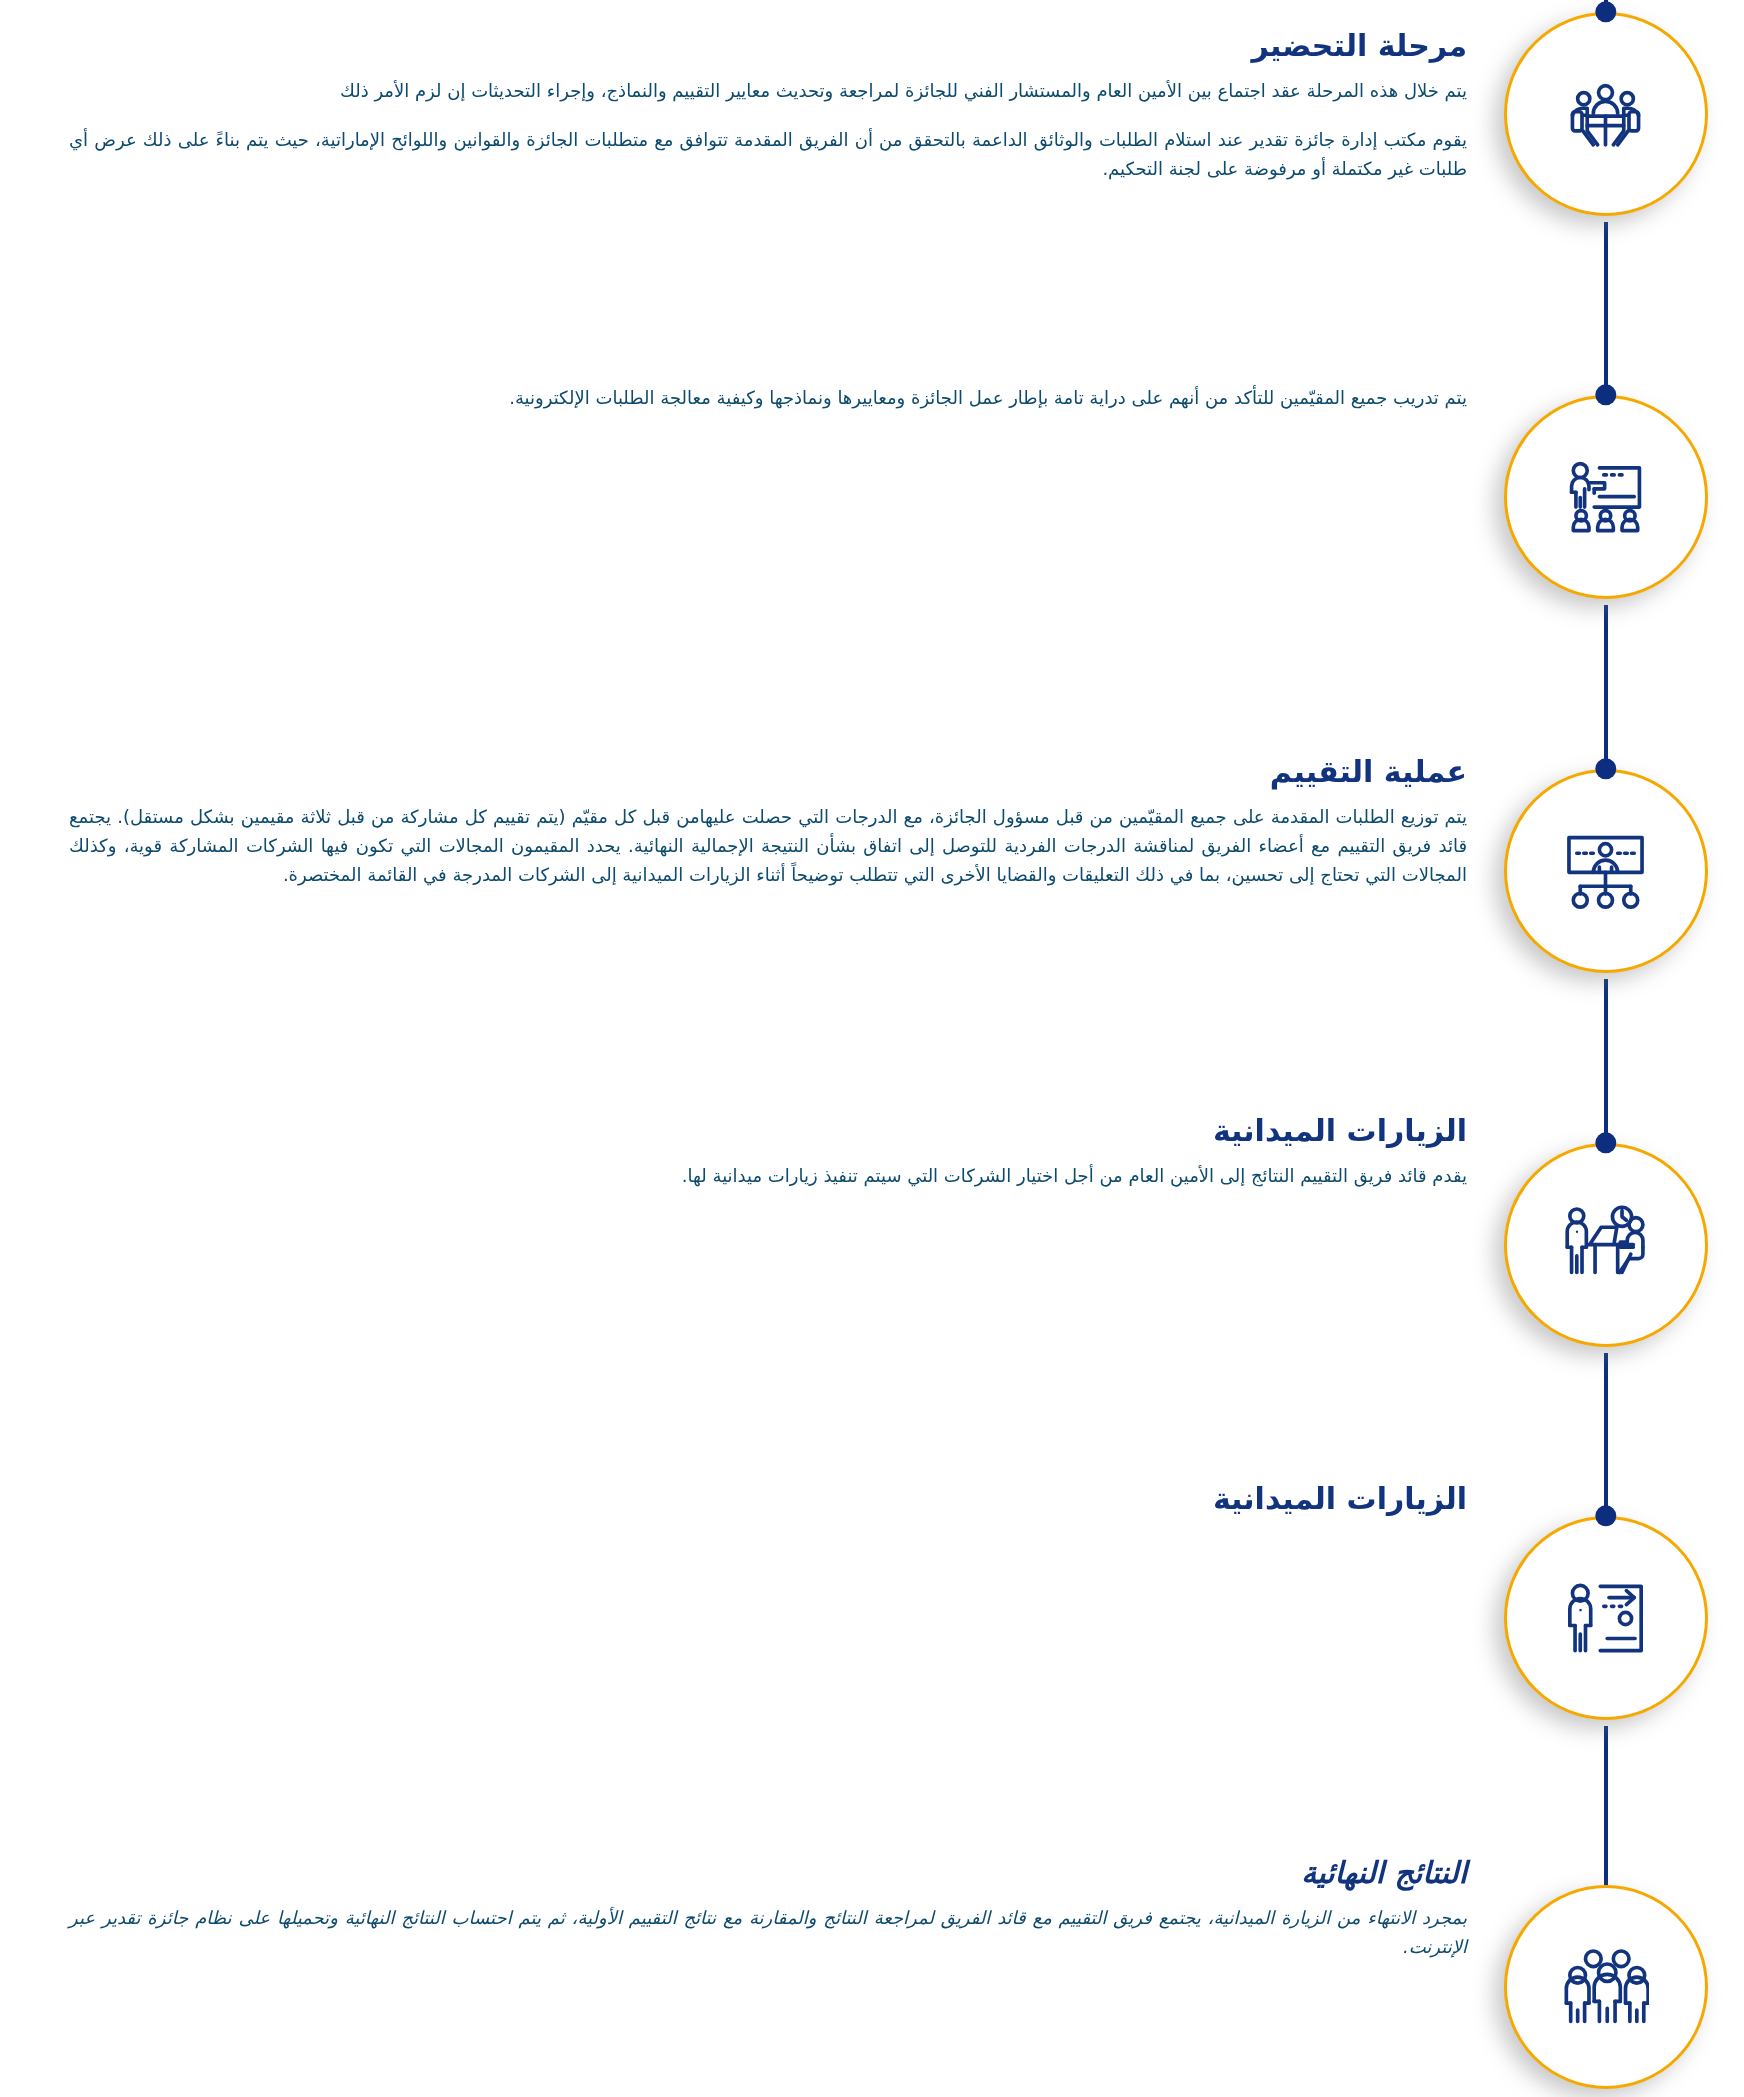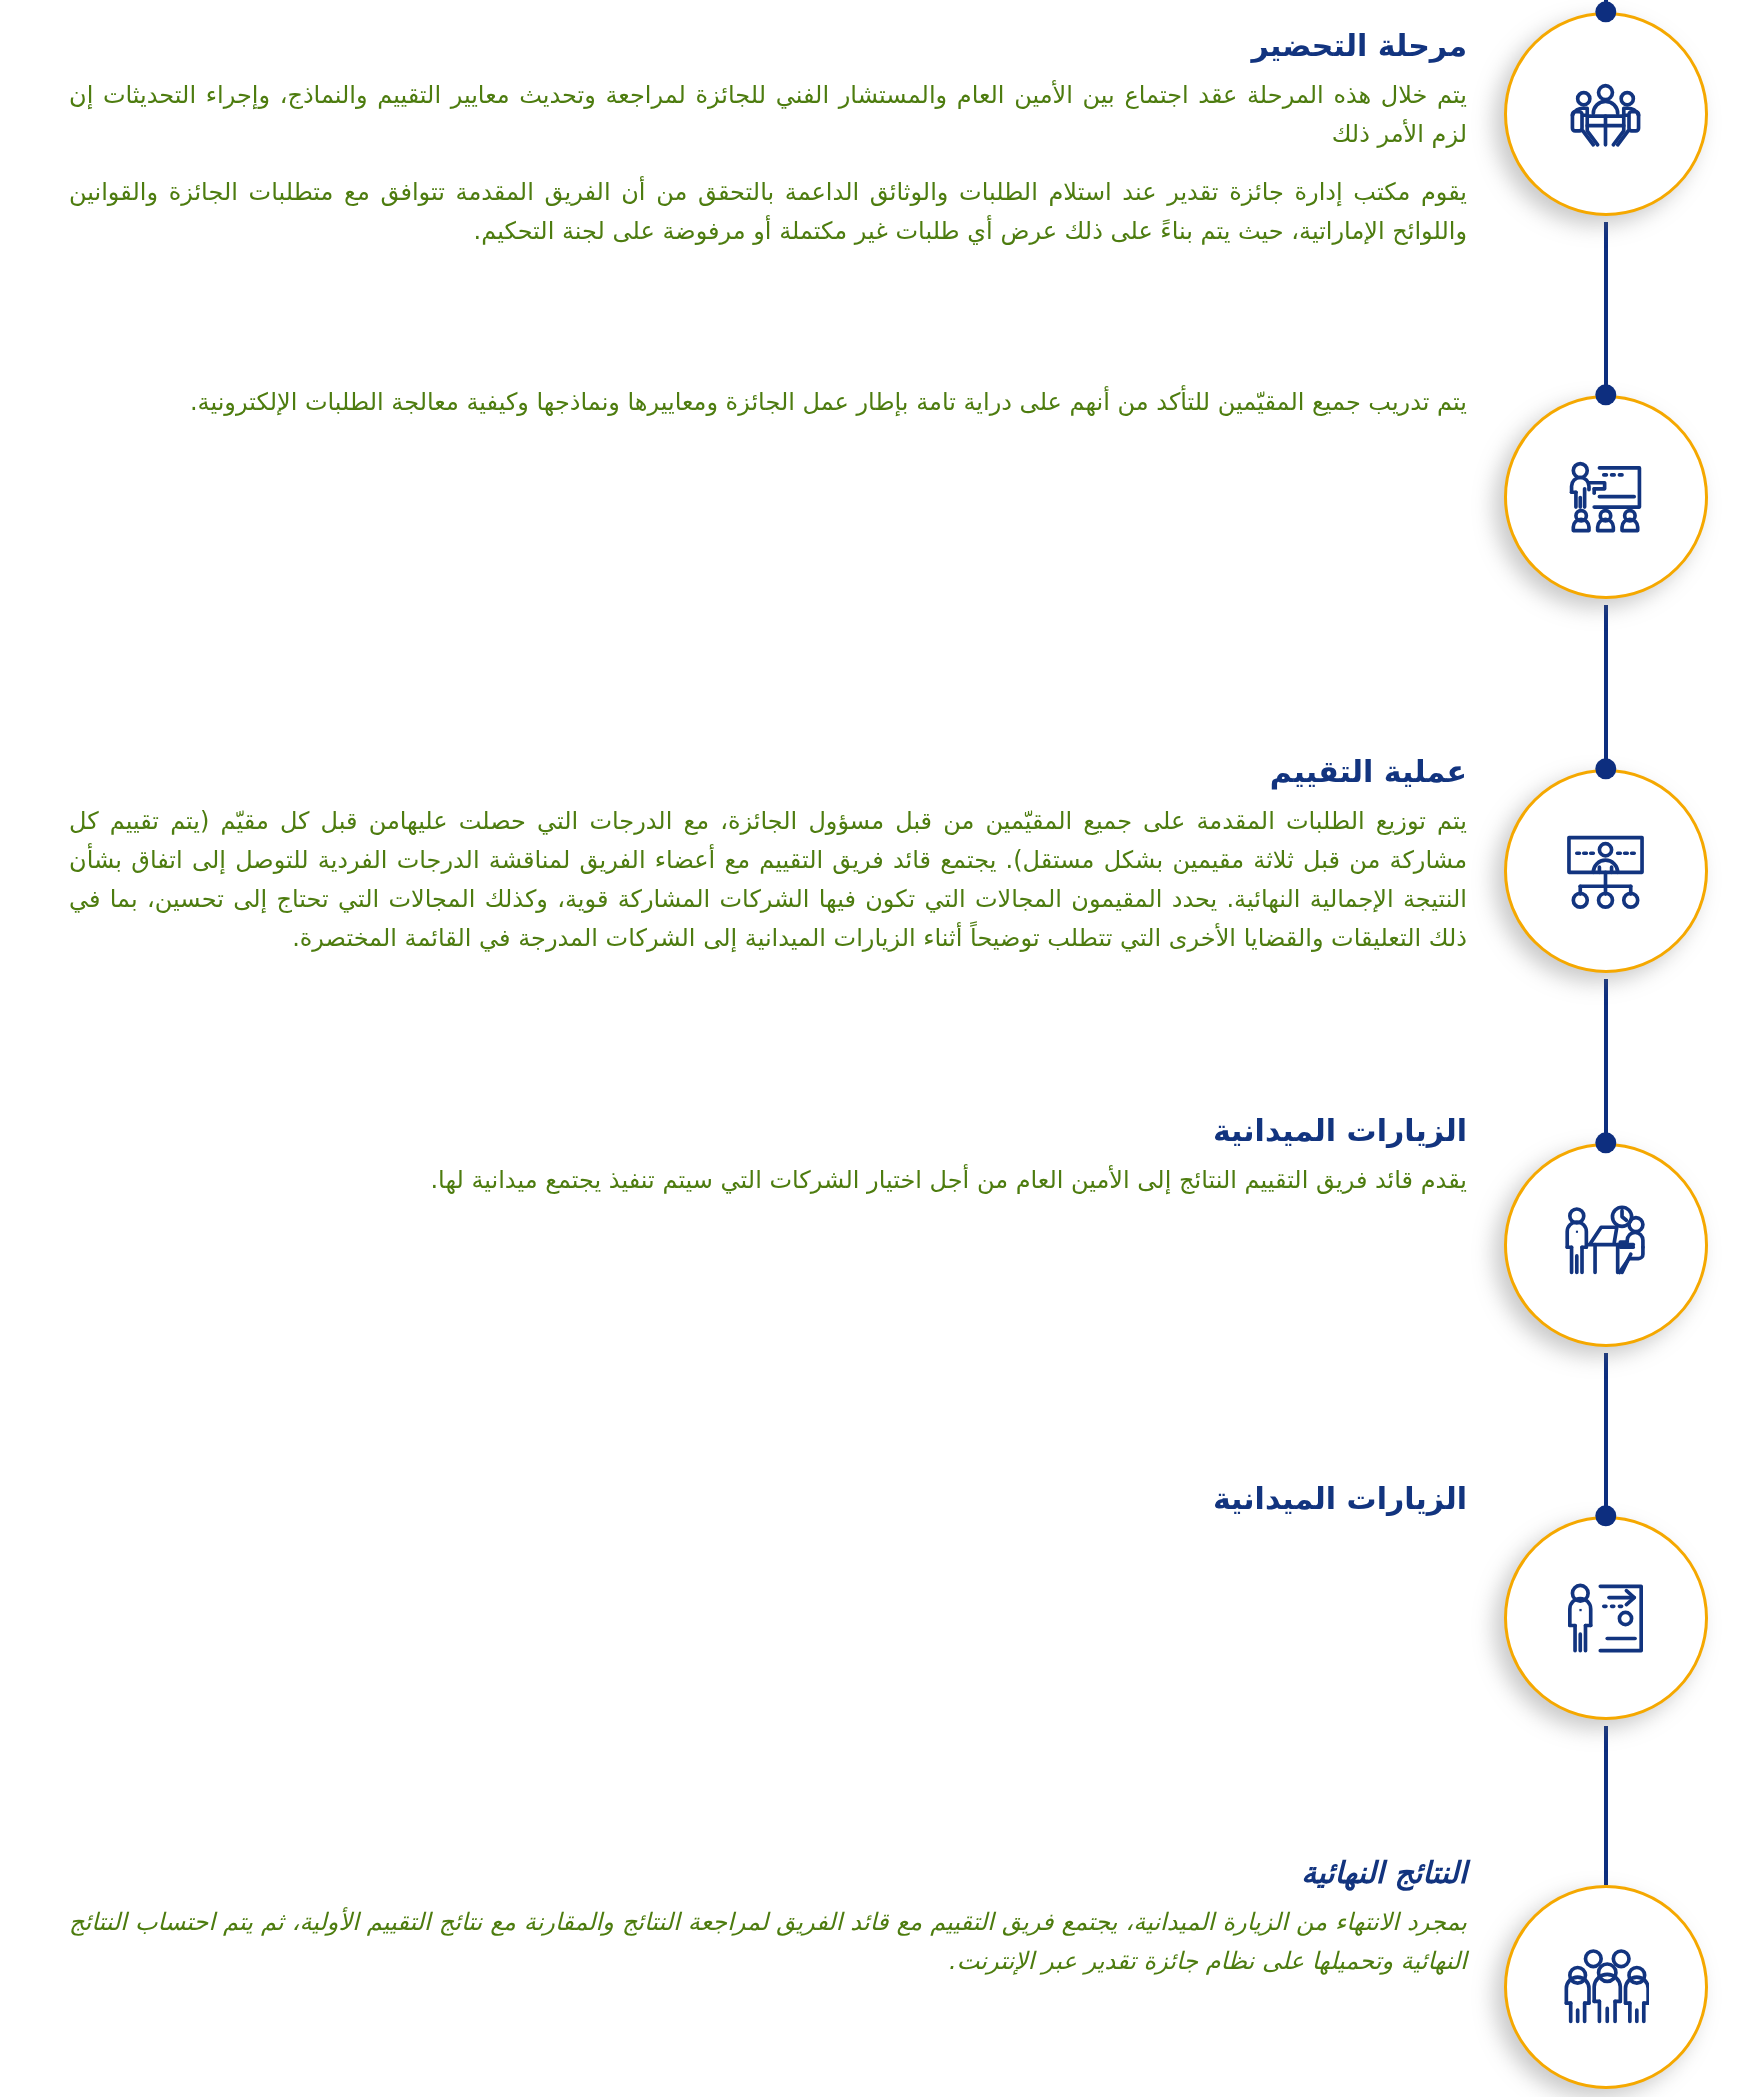--- a/index.html
+++ b/index.html
@@ -58,22 +58,22 @@
     color: #12347F;
     font-size: 30px;
     font-weight: 700;
     line-height: 1.18;
     margin: 0 0 12.6px 0;
     letter-spacing: 0px;
     text-align: right;
   }
 
   .step-body {
-    color: #4d7c0f;
-    font-size: 24px;
+    color: #0c4a6e;
+    font-size: 18px;
     line-height: 1.62;
     margin: 0 0 19.4px 0;
     text-align: justify;
     text-align-last: right;
     direction: rtl;
   }
   .step-body:last-child { margin-bottom: 0; }
 
   
   .rail {
@@ -159,21 +159,21 @@
       <p class="step-body">يتم تدريب جميع المقيّمين للتأكد من أنهم على دراية تامة بإطار عمل الجائزة ومعاييرها ونماذجها وكيفية معالجة الطلبات الإلكترونية.</p>
     </section>
 
     <section class="step" style="top:754px;">
       <h2 class="step-title">عملية التقييم</h2>
       <p class="step-body">يتم توزيع الطلبات المقدمة على جميع المقيّمين من قبل مسؤول الجائزة، مع الدرجات التي حصلت عليهامن قبل كل مقيّم (يتم تقييم كل مشاركة من قبل ثلاثة مقيمين بشكل مستقل). يجتمع قائد فريق التقييم مع أعضاء الفريق لمناقشة الدرجات الفردية للتوصل إلى اتفاق بشأن النتيجة الإجمالية النهائية. يحدد المقيمون المجالات التي تكون فيها الشركات المشاركة قوية، وكذلك المجالات التي تحتاج إلى تحسين، بما في ذلك التعليقات والقضايا الأخرى التي تتطلب توضيحاً أثناء الزيارات الميدانية إلى الشركات المدرجة في القائمة المختصرة.</p>
     </section>
 
     <section class="step" style="top:1113px;">
       <h2 class="step-title">الزيارات الميدانية</h2>
-      <p class="step-body">يقدم قائد فريق التقييم النتائج إلى الأمين العام من أجل اختيار الشركات التي سيتم تنفيذ يجتمع ميدانية لها.</p>
+      <p class="step-body">يقدم قائد فريق التقييم النتائج إلى الأمين العام من أجل اختيار الشركات التي سيتم تنفيذ زيارات ميدانية لها.</p>
     </section>
 
     <section class="step" style="top:1481px;">
       <h2 class="step-title">الزيارات الميدانية</h2>
     </section>
 
     <section class="step" style="top:1855px;font-style:italic;">
       <h2 class="step-title">النتائج النهائية</h2>
       <p class="step-body">بمجرد الانتهاء من الزيارة الميدانية، يجتمع فريق التقييم مع قائد الفريق لمراجعة النتائج والمقارنة مع نتائج التقييم الأولية، ثم يتم احتساب النتائج النهائية وتحميلها على نظام جائزة تقدير عبر الإنترنت.</p>
     </section>

